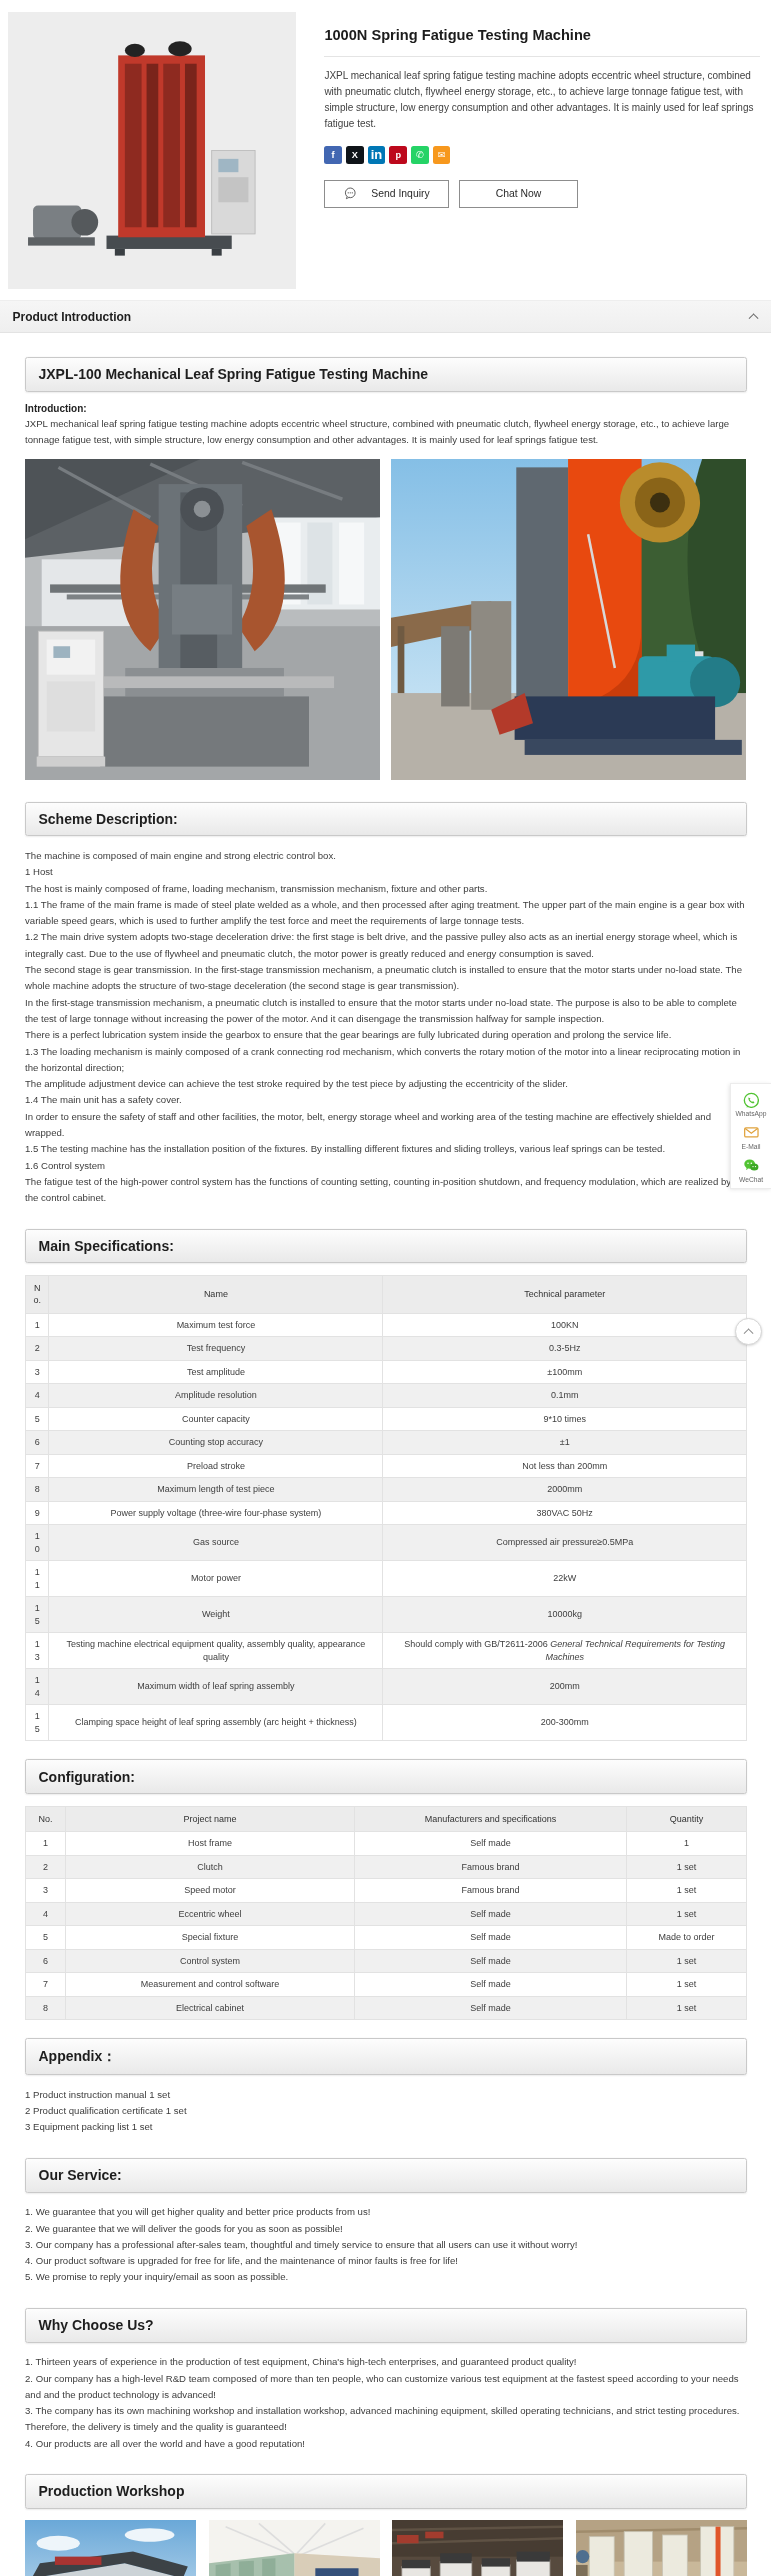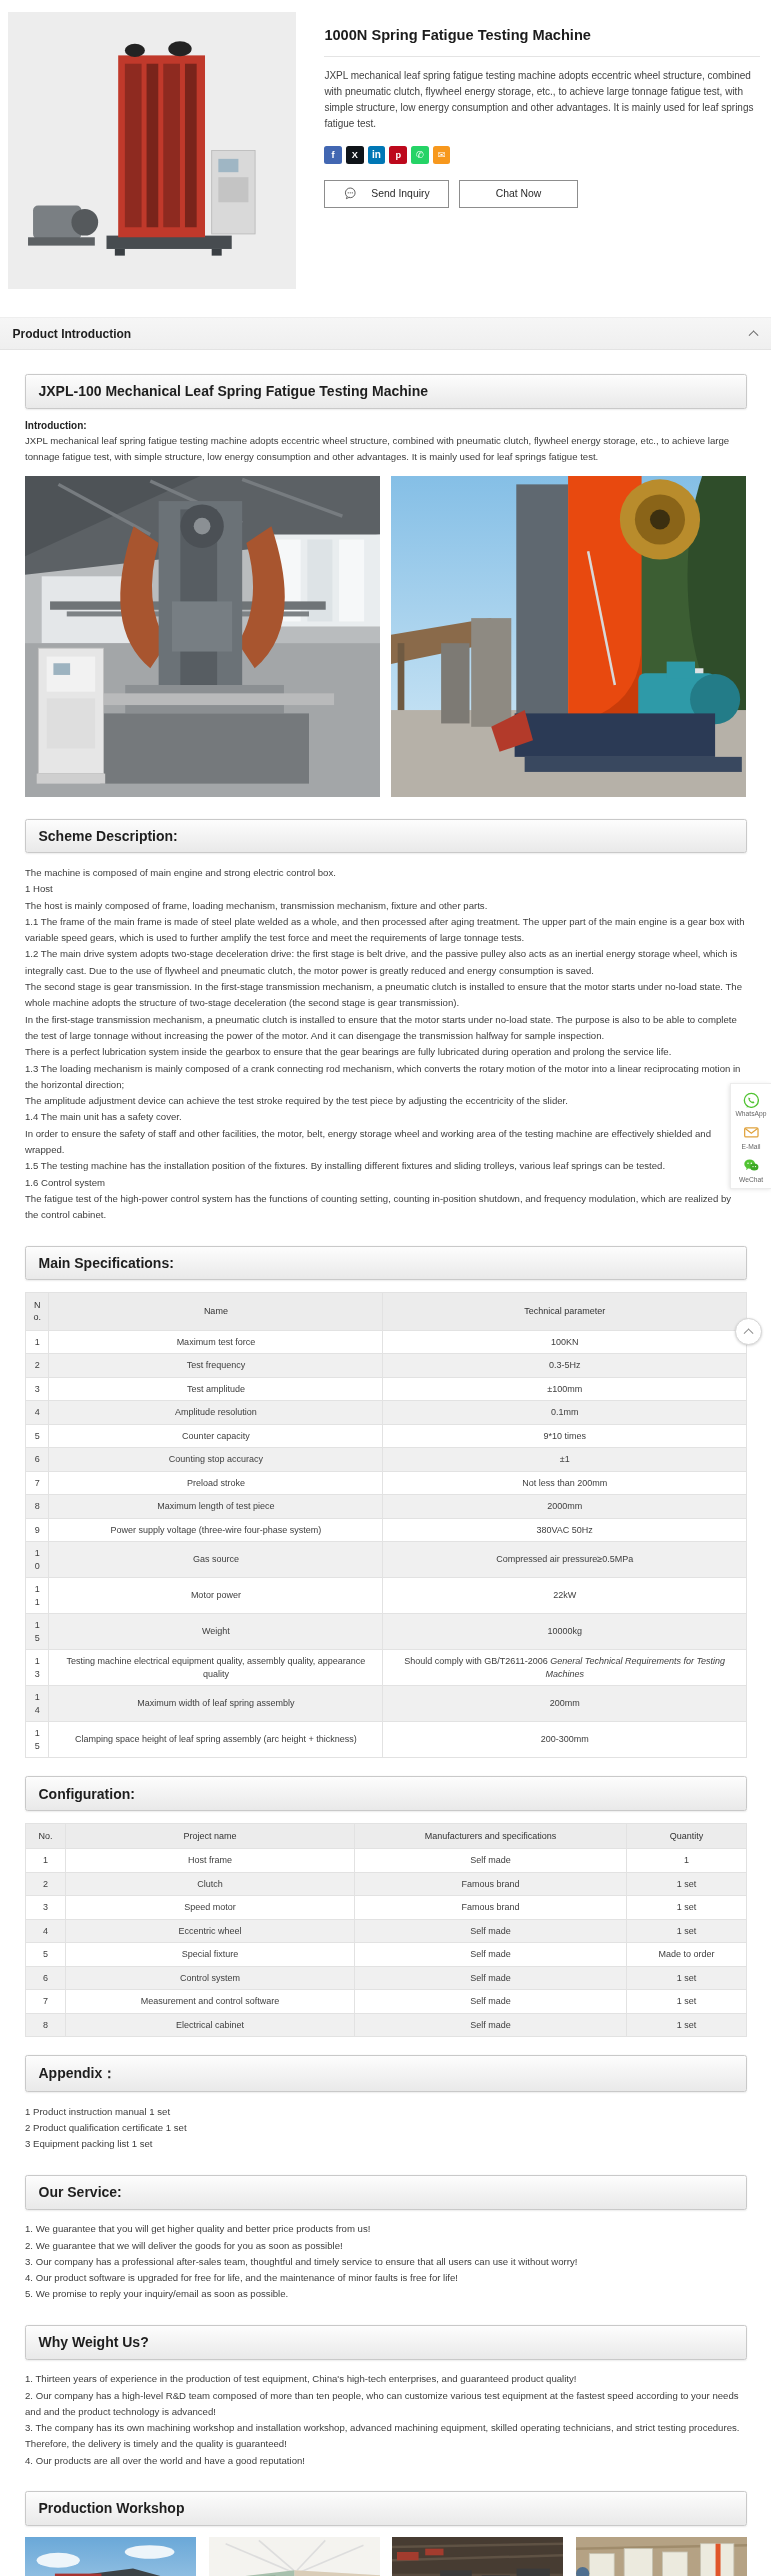--- a/index.html
+++ b/index.html
@@ -30,21 +30,21 @@
   }
   .btn-row { display: flex; gap: 10px; }
   .btn {
     border: 0.8px solid #8d8d8d; background: #fff; height: 28px; min-width: 119px;
     padding: 0 18.4px; font-size: 10.4px; color: #2a2a2a;
     display: inline-flex; align-items: center; justify-content: center; gap: 15px; cursor: pointer;
   }
   .bubble-ic { width: 12.5px; height: 12.5px; }
   
   .section-bar {
-    margin: 22px 0 0; background: linear-gradient(#f6f6f6,#efefef);
+    margin: 5px 0 0; background: linear-gradient(#f6f6f6,#efefef);
     border-top: 0.8px solid #eee; border-bottom: 0.8px solid #e3e3e3;
     height: 33px; display: flex; align-items: center; justify-content: space-between;
     padding: 0 15px 0 12.5px; cursor: pointer;
   }
   .section-bar .t { font-size: 12px; font-weight: bold; color: #1e1e1e; }
   .chev-up { width: 6.7px; height: 6.7px; border-top: 1.7px solid #666; border-right: 1.7px solid #666; transform: rotate(-45deg); margin-top: 3.3px; }
   
   .content { padding: 15px 25px 0; }
   .sub-head {
     background: linear-gradient(#fdfdfd,#e9e9e9);
@@ -114,21 +114,21 @@
       <rect x="24" y="270" width="80" height="10" fill="#5d6164"></rect>
     </svg>
   </div>
   <div class="top-right">
     <div class="p-title">1000N Spring Fatigue Testing Machine</div>
     <hr class="p-divider">
     <p class="p-desc">JXPL mechanical leaf spring fatigue testing machine adopts eccentric wheel structure, combined with pneumatic clutch, flywheel energy storage, etc., to achieve large tonnage fatigue test, with simple structure, low energy consumption and other advantages. It is mainly used for leaf springs fatigue test.</p>
     <div class="social">
       <span class="ic" style="background: rgb(66, 103, 178);">f</span>
       <span class="ic" style="background: rgb(15, 20, 25);">X</span>
-      <span class="ic" style="font-size: 10px; background: rgb(0, 119, 181);">in</span>
+      <span class="ic" style="font-size: 13px; background: rgb(0, 119, 181);">in</span>
       <span class="ic" style="background: rgb(189, 8, 28);">p</span>
       <span class="ic" style="background: rgb(37, 211, 102);">✆</span>
       <span class="ic" style="background: rgb(247, 152, 29);">✉</span>
     </div>
     <div class="btn-row">
       <button class="btn">
         <svg class="bubble-ic" viewBox="0 0 16 16">
           <circle cx="8" cy="7.5" r="6.2" fill="none" stroke="#555" stroke-width="1.2"></circle>
           <path d="M4 12 L3 15 L7 13" fill="#fff" stroke="#555" stroke-width="1.1"></path>
           <circle cx="5.4" cy="7.5" r="0.9" fill="#555"></circle>
@@ -415,21 +415,21 @@
 
   <div class="sub-head gap-lg">Our Service:</div>
   <div class="body-text">
       <p>1. We guarantee that you will get higher quality and better price products from us!</p>
       <p>2. We guarantee that we will deliver the goods for you as soon as possible!</p>
       <p>3. Our company has a professional after-sales team, thoughtful and timely service to ensure that all users can use it without worry!</p>
       <p>4. Our product software is upgraded for free for life, and the maintenance of minor faults is free for life!</p>
       <p>5. We promise to reply your inquiry/email as soon as possible.</p>
     </div>
 
-  <div class="sub-head gap-lg">Why Weight Us?</div>
+  <div class="sub-head gap-lg">Why Choose Us?</div>
   <div class="body-text">
       <p>1. Thirteen years of experience in the production of test equipment, China's high-tech enterprises, and guaranteed product quality!</p>
       <p>2. Our company has a high-level R&amp;D team composed of more than ten people, who can customize various test equipment at the fastest speed according to your needs and and the product technology is advanced!</p>
       <p>3. The company has its own machining workshop and installation workshop, advanced machining equipment, skilled operating technicians, and strict testing procedures. Therefore, the delivery is timely and the quality is guaranteed!</p>
       <p>4. Our products are all over the world and have a good reputation!</p>
     </div>
 
   <div class="sub-head gap-lg">Production Workshop</div>
   <div class="ws">
     <div class="ws-img">

